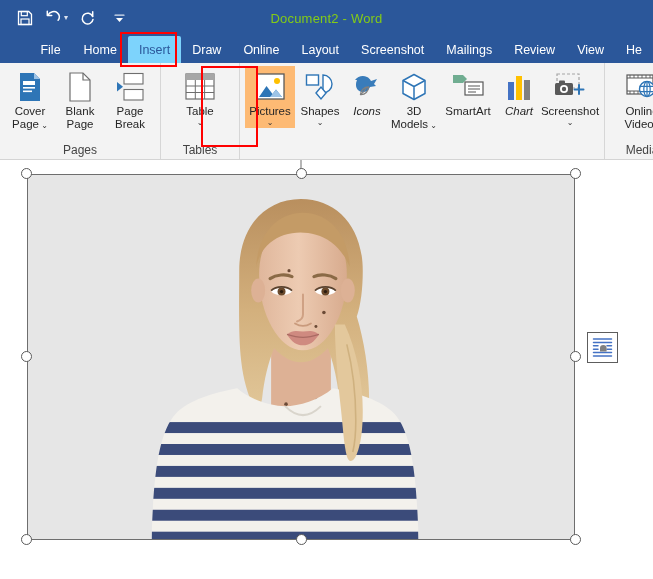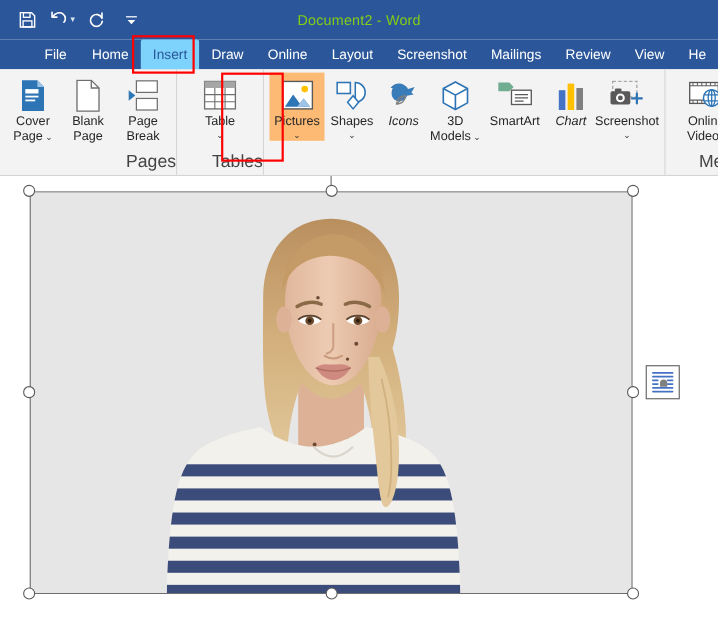--- a/index.html
+++ b/index.html
@@ -118,22 +118,22 @@
     padding: 3px 0 0 0;
   }
   .group + .group { border-left: 1px solid #d6d6d6; }
   .group-items {
     display: flex;
     align-items: flex-start;
     height: 74px;
     padding: 0 5px;
   }
   .group-label {
-    text-align: right;
-    font-size: 16px;
+    text-align: center;
+    font-size: 12px;
     color: #444444;
     padding-bottom: 2px;
   }
   .rbtn {
     width: 50px;
     display: flex;
     flex-direction: column;
     align-items: center;
     padding-top: 4px;
     text-align: center;

